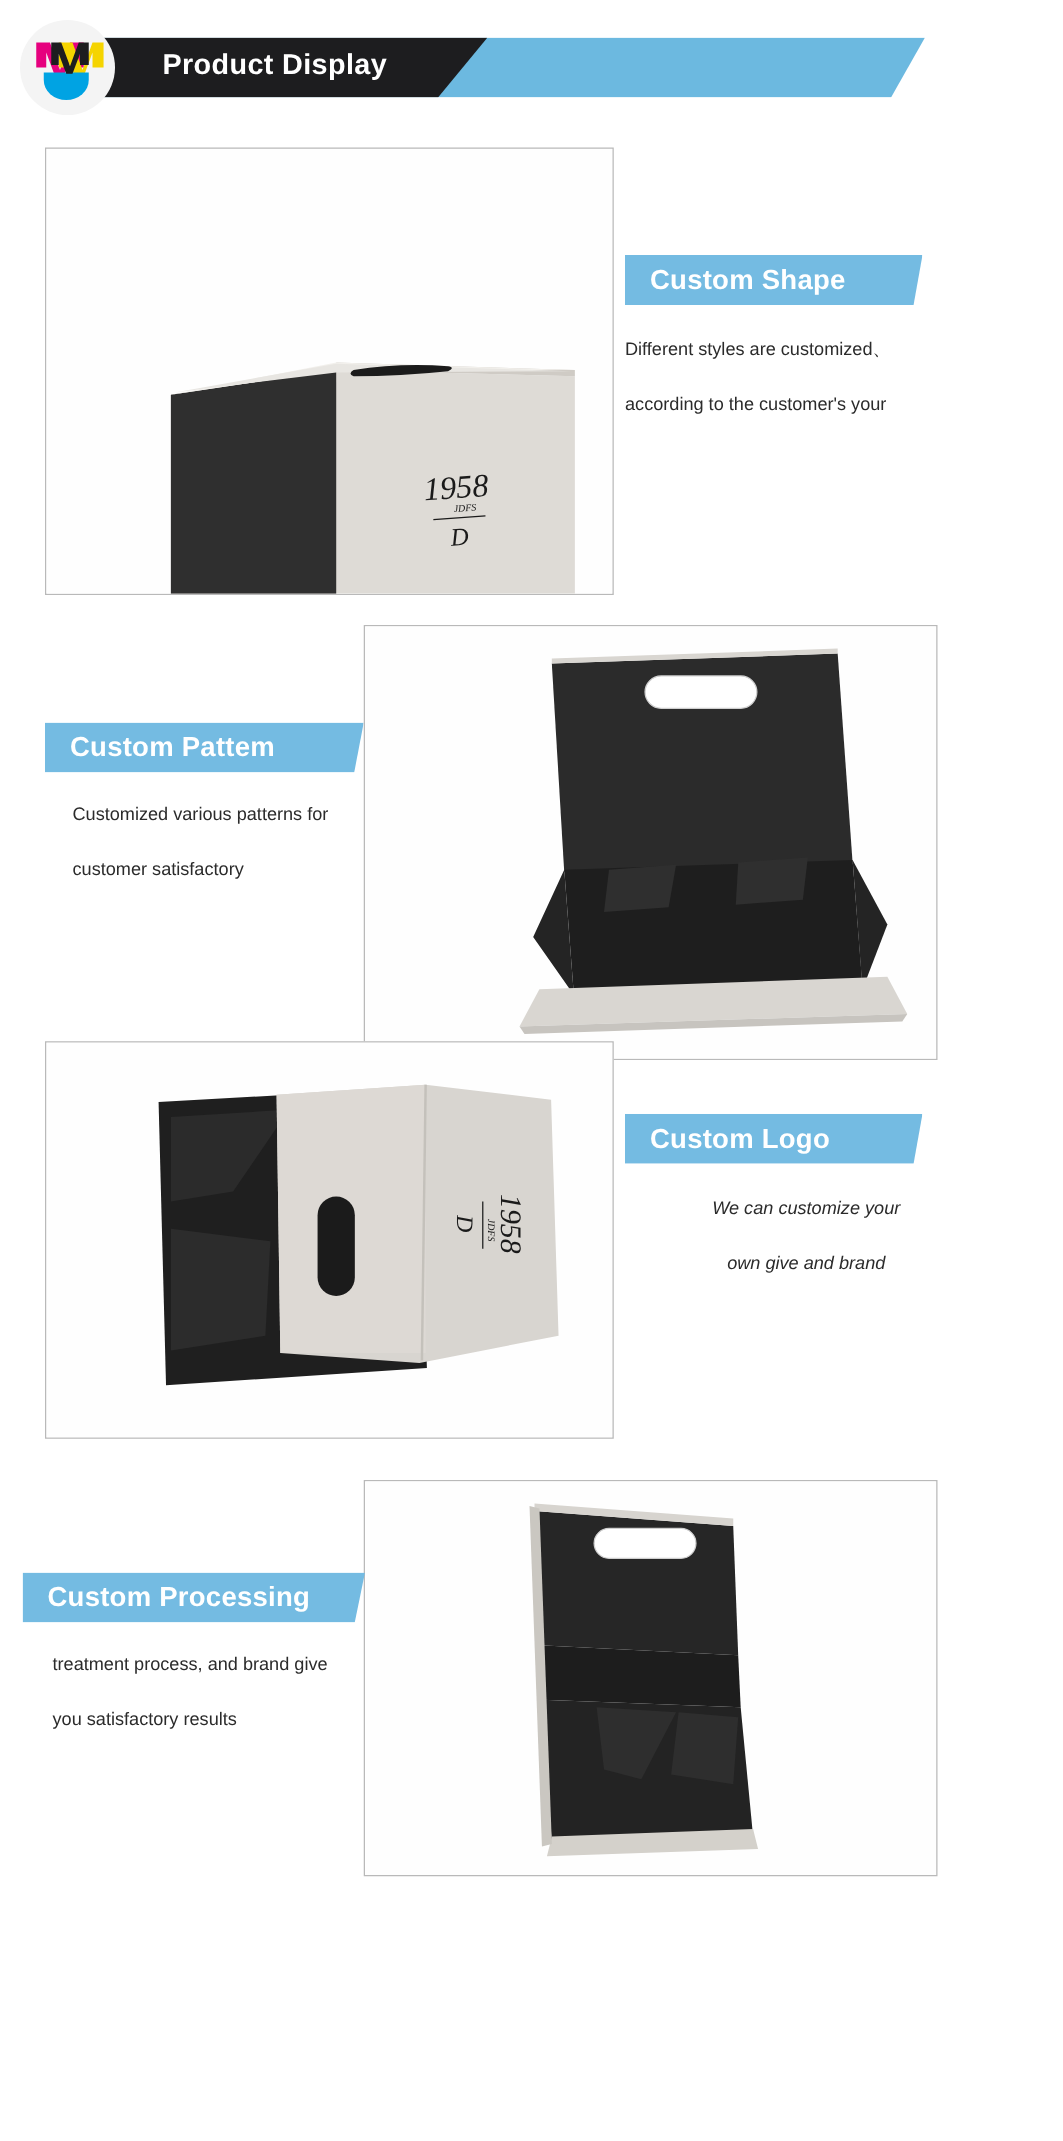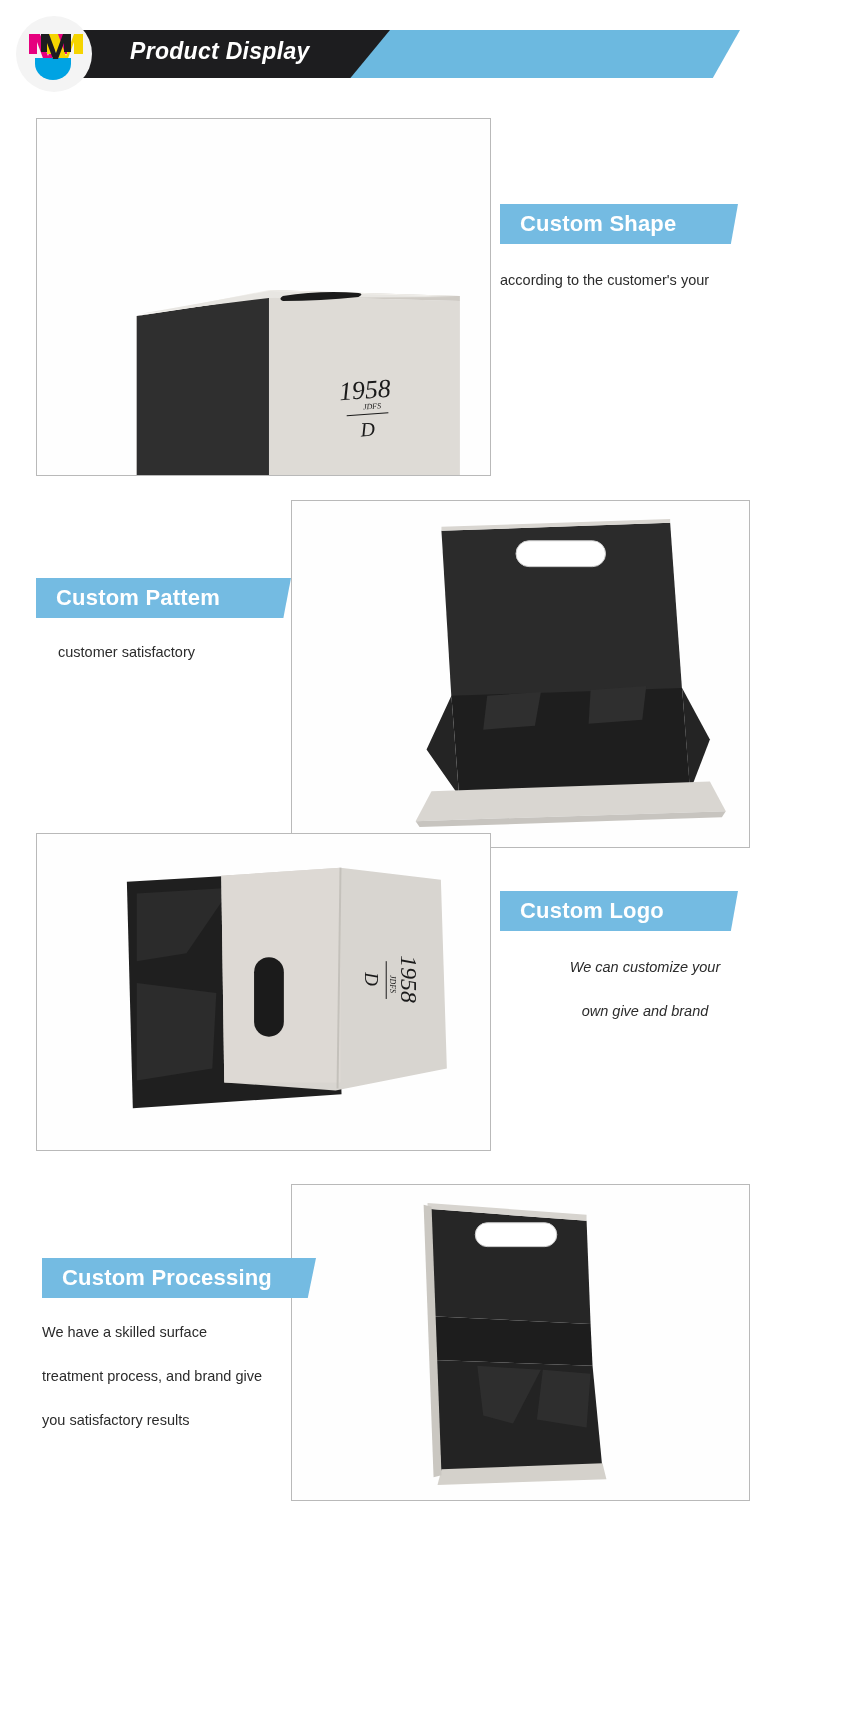--- a/index.html
+++ b/index.html
@@ -44,21 +44,20 @@
   }
   .header-title {
     position: absolute;
     left: 130px;
     top: 38px;
     font-size: 23px;
     font-weight: bold;
     color: #ffffff;
     letter-spacing: .3px;
     z-index: 5;
-    font-style: italic;
   }
   .logo-badge {
     position: absolute;
     left: 16px;
     top: 16px;
     width: 76px;
     height: 76px;
     border-radius: 50%;
     background: #f4f4f4;
     z-index: 6;
@@ -144,20 +143,21 @@
         <text class="brandmark" x="6" y="11" font-size="8" text-anchor="middle">JDFS</text>
         <line x1="-20" y1="16" x2="22" y2="16" stroke="#1a1a1a" stroke-width="1"></line>
         <text class="brandmark" x="0" y="38" font-size="20" text-anchor="middle">D</text>
       </g>
     </svg>
   </div>
 
   <div class="label-banner right-skew" style="left:500px;top:86px;width:238px;">Custom Shape</div>
 
   <div class="desc" style="left:500px;top:140px;width:320px">
+    <div>Different styles are customized、</div>
     <div>according to the customer's your</div>
   </div>
 </div>
 
 <div class="row" style="top:500px;height:352px">
   <div class="photo-frame" style="left:291px;top:0;width:459px;height:348px">
     <svg class="art" viewBox="0 0 459 348">
       <rect width="459" height="348" fill="#fefefe"></rect>
 
       <polygon points="150,30 380,22 392,190 160,198" fill="#2b2b2b"></polygon>
@@ -174,20 +174,21 @@
       <polygon points="124,322 436,312 432,318 128,328" fill="#c7c4bf"></polygon>
 
       <polygon points="196,196 250,192 244,226 192,230" fill="#2f2f2f"></polygon>
       <polygon points="300,190 356,186 352,220 298,224" fill="#2f2f2f"></polygon>
     </svg>
   </div>
 
   <div class="label-banner right-skew" style="left:36px;top:78px;width:255px;">Custom Pattem</div>
 
   <div class="desc" style="left:58px;top:130px;width:250px">
+    <div>Customized various patterns for</div>
     <div>customer satisfactory</div>
   </div>
 </div>
 
 <div class="row" style="top:833px;height:322px">
   <div class="photo-frame" style="left:36px;top:0;width:455px;height:318px">
     <svg class="art" viewBox="0 0 455 318">
       <rect width="455" height="318" fill="#fefefe"></rect>
 
       <polygon points="90,48 300,36 306,262 96,276" fill="#1f1f1f"></polygon>
@@ -233,20 +234,19 @@
       <polygon points="142,176 302,182 312,286 150,292" fill="#232323"></polygon>
       <polygon points="186,182 250,186 222,240 192,232" fill="#2e2e2e"></polygon>
       <polygon points="252,186 300,190 296,244 246,236" fill="#2e2e2e"></polygon>
 
       <polygon points="150,286 312,280 316,296 146,302" fill="#d4d1cb"></polygon>
 
       <polygon points="132,20 140,22 150,292 142,294" fill="#cac7c1"></polygon>
     </svg>
   </div>
 
-  <div class="label-banner right-skew" style="left:18px;top:100px;width:274px;margin-left:24px;">Custom Processing</div>
+  <div class="label-banner right-skew" style="left:18px;top:100px;width:274px;">Custom Processing</div>
 
   <div class="desc" style="left:42px;top:152px;width:250px">
-    <div>We have a skilled surface</div>
     <div>treatment process, and brand give</div>
     <div>you satisfactory results</div>
   </div>
 </div>
 
 </body></html>

